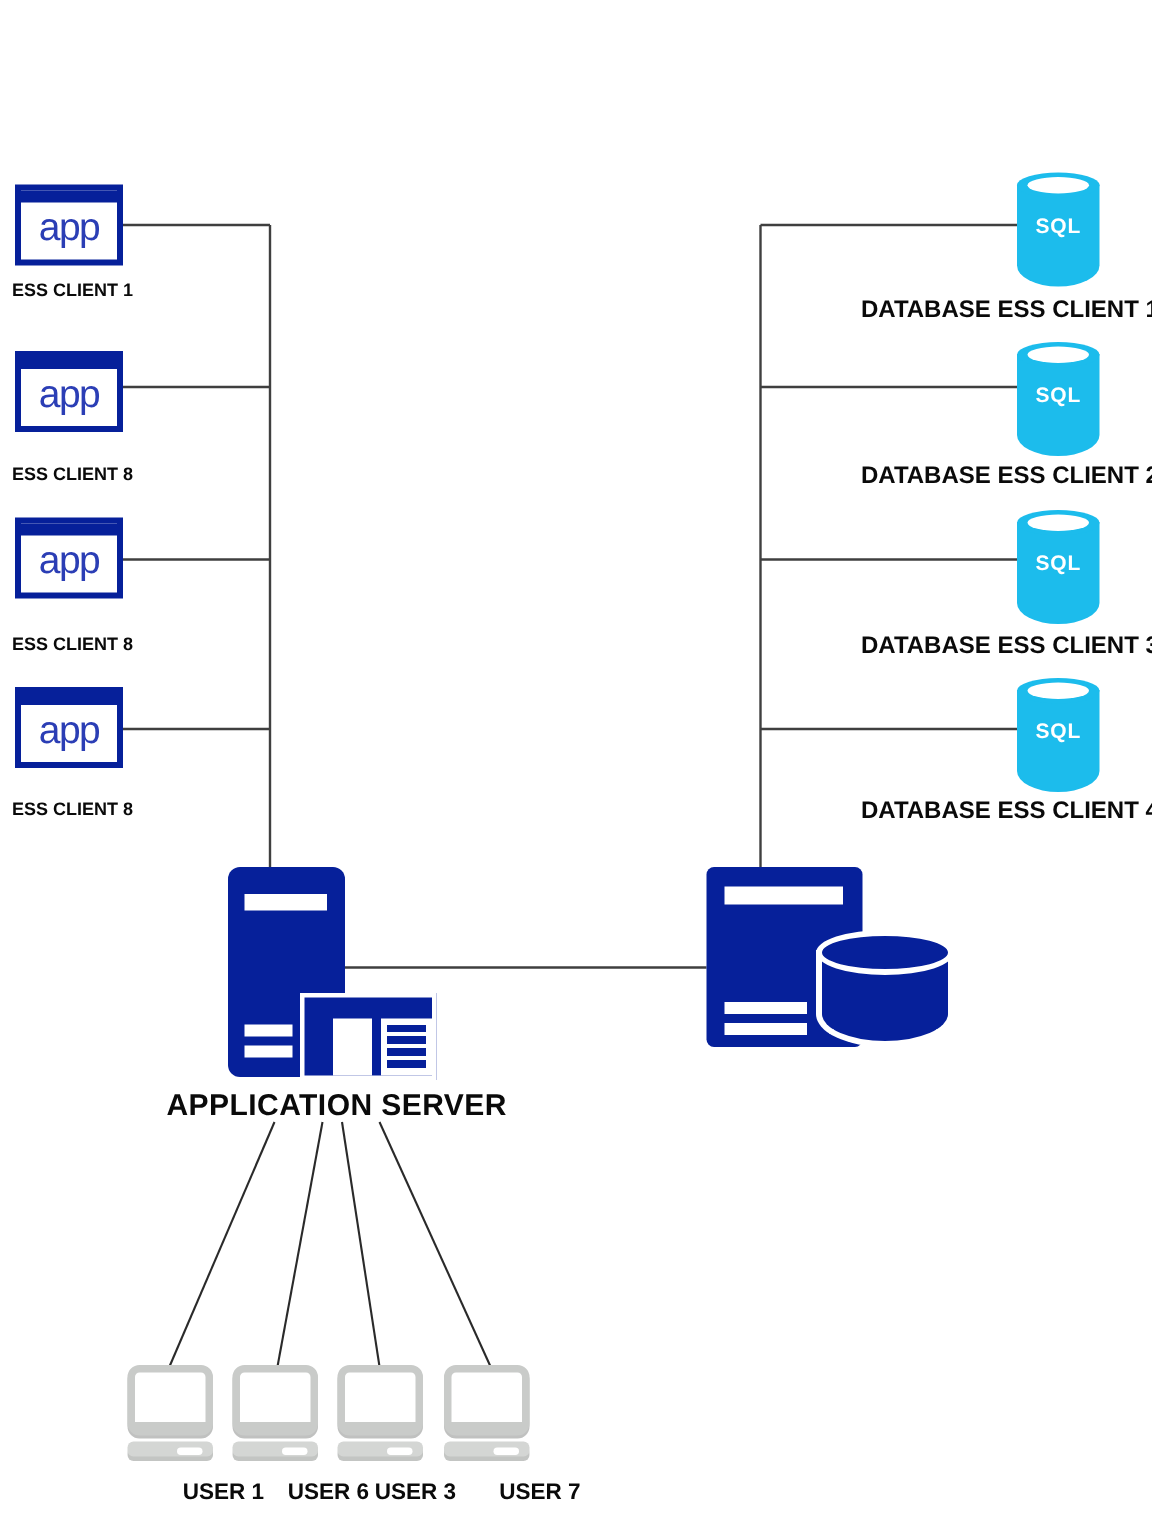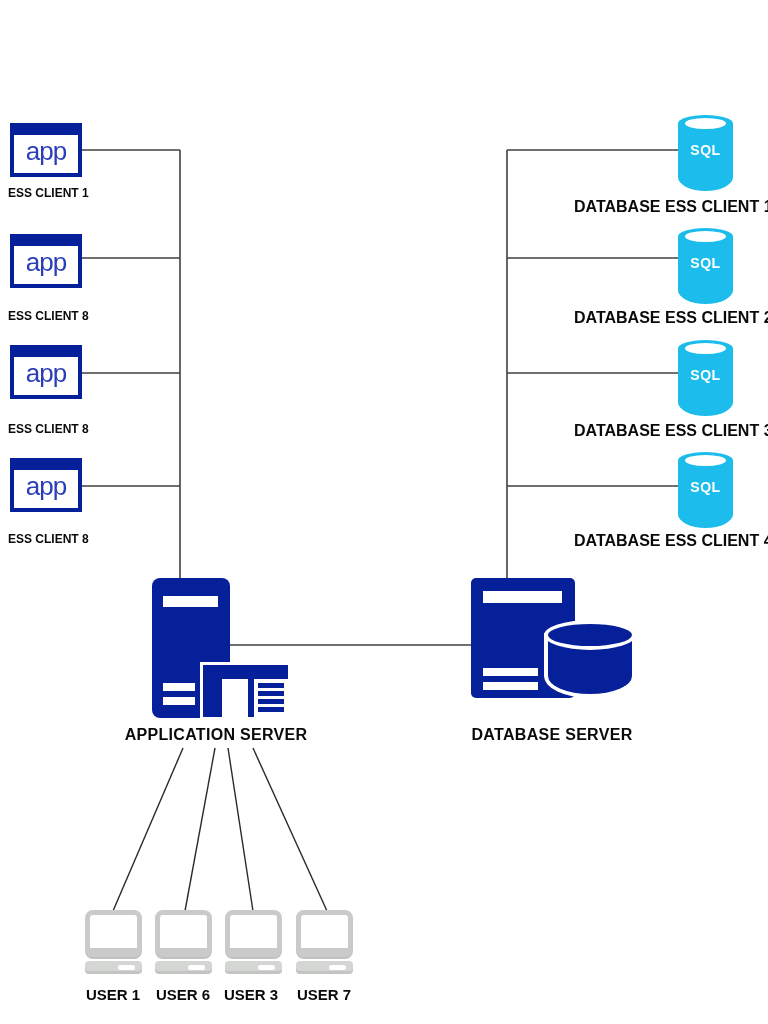--- a/index.html
+++ b/index.html
@@ -60,40 +60,40 @@
   .tower-db .s1 { position:absolute; left:12px; top:90px; width:55px; height:8px; background:#fff; }
   .tower-db .s2 { position:absolute; left:12px; top:104px; width:55px; height:8px; background:#fff; }
 
   .db-cyl { position:absolute; left:544px; top:620px; width:92px; height:78px; }
   .db-cyl .cyl-body { position:absolute; top:13px; left:0; width:92px; height:65px;
     background:var(--navy,#06209a); border:4px solid #fff; border-top:none;
     border-radius:0 0 46px 46px / 0 0 22px 22px; box-sizing:border-box; }
   .db-cyl .cyl-top { position:absolute; top:0; left:0; width:92px; height:30px;
     background:var(--navy,#06209a); border:4px solid #fff; border-radius:50%; box-sizing:border-box; }
 
-  .server-label { position:absolute; top:726px; font-weight:bold; font-size:16px;
+  .server-label { position:absolute; top:726px; font-weight:bold; font-size:20px;
     text-align:center; white-space:nowrap; letter-spacing:0.3px; }
   .server-label.app { left:111px; width:210px; }
   .server-label.db  { left:458px; width:188px; }
 
   
   .laptop { position:absolute; top:910px; width:57px; }
   .laptop.u1{left:85px} .laptop.u2{left:155px} .laptop.u3{left:225px} .laptop.u4{left:296px}
   .laptop .screen { width:57px; height:47px; box-sizing:border-box; background:#fff;
     border:5px solid var(--laptop-border,#c9cbc9); border-bottom-width:9px; border-radius:8px;
     box-shadow:0 2px 0 rgba(140,142,140,0.55); }
   .laptop .base { position:relative; margin-top:4px; width:57px; height:13px;
     background:var(--laptop-base,#d4d6d4); border-radius:4px;
     box-shadow:inset 0 -3px 0 rgba(0,0,0,0.08); }
   .laptop .pill { position:absolute; right:7px; top:4px; width:17px; height:5px;
     background:#fff; border-radius:3px; }
 
   .user-label { position:absolute; top:986px; width:70px; text-align:center;
-    font-weight:bold; font-size:15px; white-space:nowrap; }
-  .user-label.u1{left:78px} .user-label.u2{left:148px} .user-label.u3{left:216px} .user-label.u4{left:289px}
+    font-weight:bold; font-size:15px; white-space:nowrap;margin-left:36px; }
+  .user-label.u1{left:78px} .user-label.u2{left:148px} .user-label.u3{left:206px} .user-label.u4{left:289px}
 </style>
 </head>
 <body>
 
 <div class="stage">
 
   <svg class="wires" viewBox="0 0 768 1024">
 
     <line class="wire" x1="82" y1="150" x2="180" y2="150"></line>
     <line class="wire" x1="82" y1="258" x2="180" y2="258"></line>
@@ -182,21 +182,20 @@
 
   <div class="tower-db">
     <div class="vent"></div>
     <div class="s1"></div>
     <div class="s2"></div>
   </div>
   <div class="db-cyl">
     <div class="cyl-body"></div>
     <div class="cyl-top"></div>
   </div>
-  <div class="server-label db">DATABASE SERVER</div>
 
   <div class="laptop u1">
     <div class="screen"></div>
     <div class="base">
         <div class="pill"></div>
       </div>
   </div>
   <div class="laptop u2">
     <div class="screen"></div>
     <div class="base">

